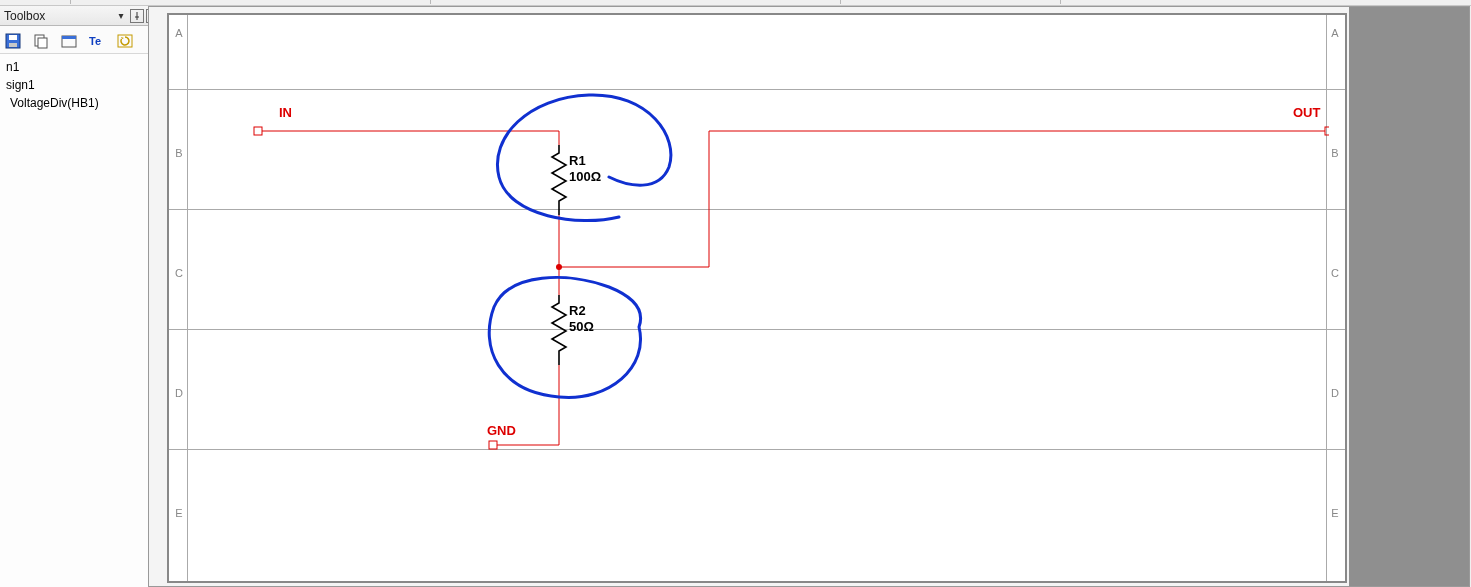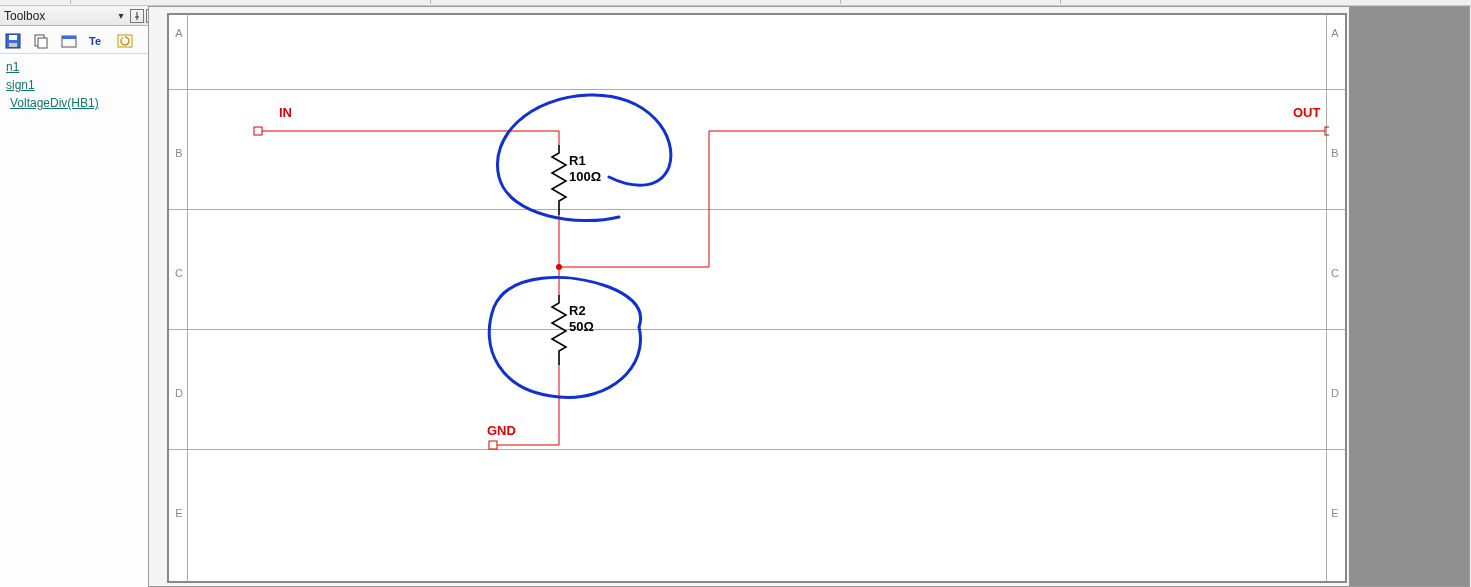--- a/index.html
+++ b/index.html
@@ -11,21 +11,21 @@
   .topstrip .seg { position:absolute; top:0; height:4px; border-right:1px solid #b8b8b8; }
 
   
   .toolbox { position:absolute; left:0; top:6px; width:166px; height:581px; background:#fdfdfd; border-right:2px solid #b0b0b0;}
   .toolbox-header { height:20px; background:linear-gradient(#f6f6f6,#e8e8e8); border-bottom:1px solid #b8b8b8; display:flex; align-items:center; padding:0 4px; font-size:12px; color:#222;}
   .toolbox-header .spacer{flex:1;}
   .hdr-btn { width:14px; height:14px; display:inline-flex; align-items:center; justify-content:center; color:#333; font-size:10px; margin-left:2px; cursor:pointer;}
   .hdr-btn.box { border:1px solid #777;}
   .toolbox-icons { height:28px; border-bottom:1px solid #d8d8d8; display:flex; align-items:center; padding:0 4px; gap:10px; background:#fbfbfb;}
   .tbicon { width:18px; height:18px; display:flex; align-items:flex-end; justify-content:center; cursor:pointer;}
-  .toolbox-tree { padding:4px 4px; line-height:18px; color:#0f766e;text-decoration:underline;}
+  .toolbox-tree { padding:4px 4px; line-height:18px; color:#000000;}
   .tree-item { padding:0 2px; white-space:nowrap; cursor:default; }
 
   
   .canvas-wrap { position:absolute; left:148px; top:6px; right:0; bottom:0; }
   .canvas-scroll { position:absolute; left:0; top:0; width:1322px; height:581px; overflow:hidden; border:1px solid #999; background:#f4f4f4;}
   .sheet-frame { position:absolute; left:18px; top:6px; width:1180px; height:570px; border:2px solid #888; background:#fff;}
   .rowband { position:absolute; left:0; width:100%; border-top:1px solid #aaa; }
   .rowlabel { position:absolute; width:16px; text-align:center; color:#888; font-size:11px;}
 
   

